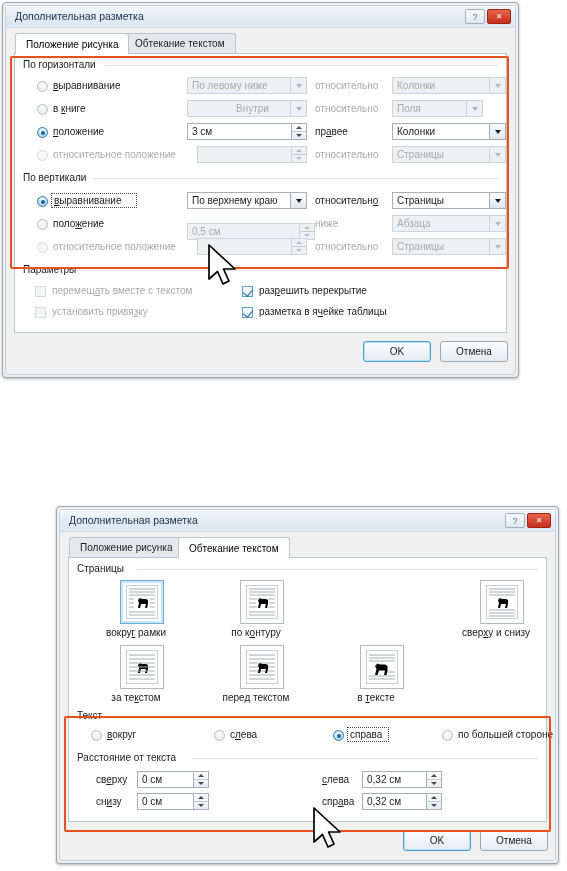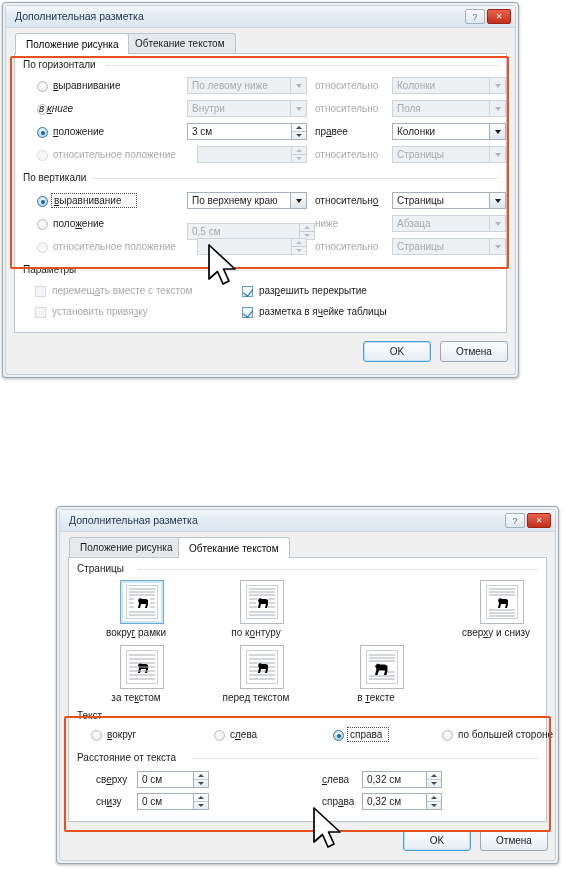--- a/index.html
+++ b/index.html
@@ -152,29 +152,29 @@
       </div>
       <div class="lbl dis" style="left:300px;top:26px;">относительно</div>
       <div class="field combo dis" style="left:377px;top:23px;width:114px;">
         <span class="txt">Колонки</span>
         <span class="arrow">
             <i class="tri"></i>
           </span>
       </div>
 
       <div class="radio" style="left:22px;top:50px;"></div>
-      <div class="lbl" style="left:24px;top:49px;font-style:italic;">в <span class="u">к</span>ниге</div>
-      <div class="field combo dis" style="left:172px;top:46px;width:120px;">
+      <div class="lbl" style="left:38px;top:49px;">в <span class="u">к</span>ниге</div>
+      <div class="field combo dis" style="left:172px;top:46px;width:120px;padding-left:44px;">
         <span class="txt">Внутри</span>
         <span class="arrow">
             <i class="tri"></i>
           </span>
       </div>
       <div class="lbl dis" style="left:300px;top:49px;">относительно</div>
-      <div class="field combo dis" style="left:377px;top:46px;width:114px;">
+      <div class="field combo dis" style="left:377px;top:46px;width:91px;">
         <span class="txt">Поля</span>
         <span class="arrow">
             <i class="tri"></i>
           </span>
       </div>
 
       <div class="radio on" style="left:22px;top:73px;"></div>
       <div class="lbl" style="left:38px;top:72px;"><span class="u">п</span>оложение</div>
       <div class="field spin" style="left:172px;top:69px;width:120px;">
         <span class="txt">3 см</span>

